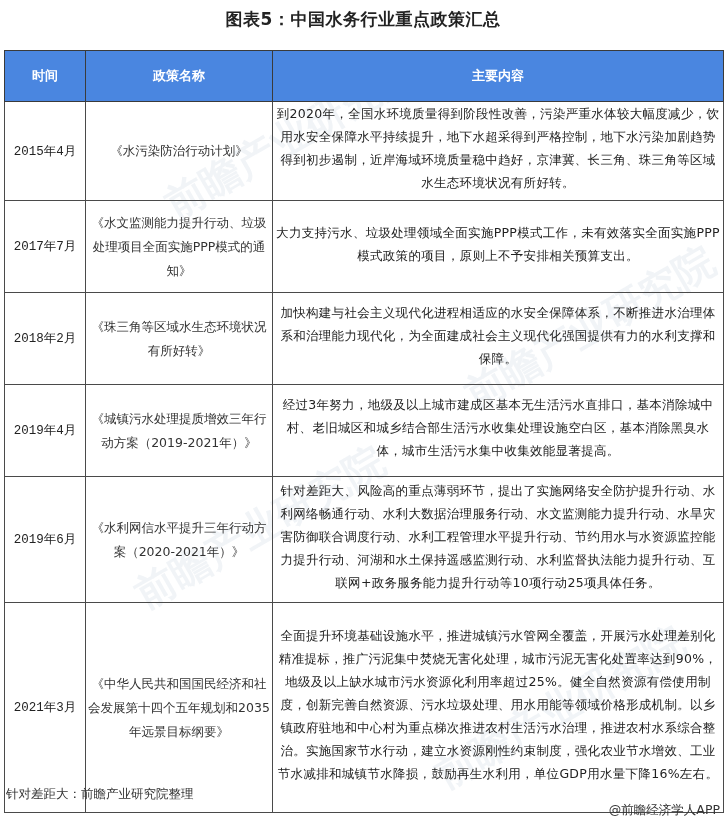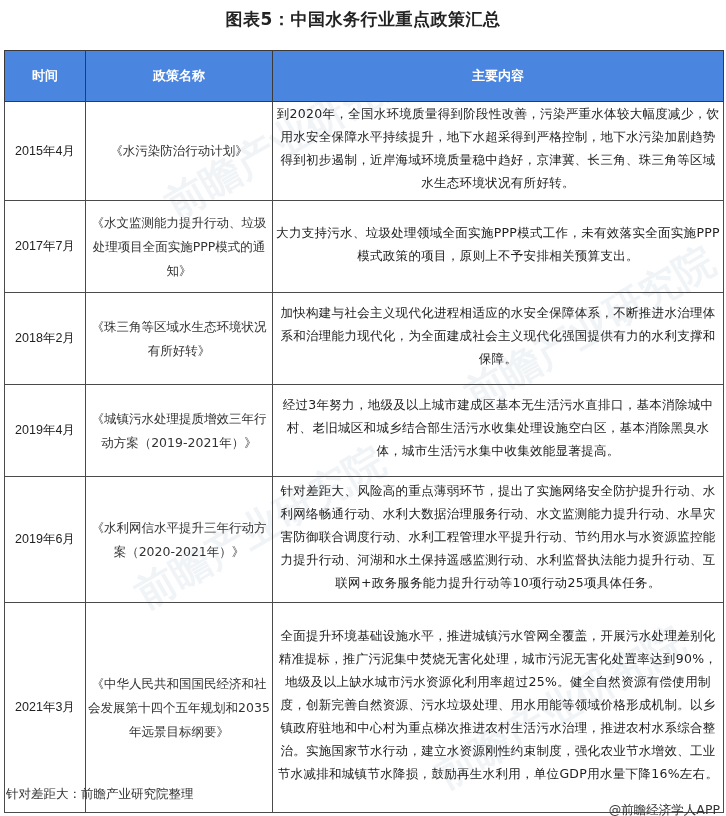--- a/index.html
+++ b/index.html
@@ -5,21 +5,21 @@
   html, body { margin: 0; padding: 0; background: #ffffff; }
   body { width: 726px; height: 816px; position: relative; overflow: hidden;
          font-family: "DejaVu Sans", sans-serif; color: #222; }
   .title { position: absolute; top: 8px; left: 0; width: 726px; text-align: center;
            font-size: 17px; font-weight: bold; color: #222; letter-spacing: 0.5px; }
   table.policy { position: absolute; top: 50px; left: 4px; width: 719px;
                  border-collapse: collapse; table-layout: fixed; }
   table.policy th { background: #4a86e0; color: #ffffff; font-weight: bold; font-size: 13px;
                     height: 26px; border: 1.5px solid #3a3a3a; text-align: center; padding: 12px; }
   table.policy td { border: 1.5px solid #4a4a4a; font-size: 12.5px; vertical-align: middle; }
-  td.time { text-align: center; font-family: Liberation Sans, sans-serif; font-size: 12.5px; }
+  td.time { text-align: center; font-family: Liberation Mono, monospace; font-size: 12.5px; }
   td.name { text-align: center; line-height: 24px; padding: 0 2px; color: #333; }
   td.content { text-align: center; line-height: 23px; padding: 0 2px 6px 2px; color: #222;
                letter-spacing: 0.3px; }
   .footer { position: absolute; top: 786px; left: 6px; right: 6px; font-size: 12.5px; color: #333; }
   .footer .src { position: absolute; left: 0; }
   .footer .brand { position: absolute; right: 0; margin-top: 16px; }
   .watermark { position: absolute; color: rgba(180,195,210,0.18); font-weight: bold;
                font-size: 40px; transform: rotate(-30deg); pointer-events: none; white-space: nowrap; }
 </style>
 </head>

